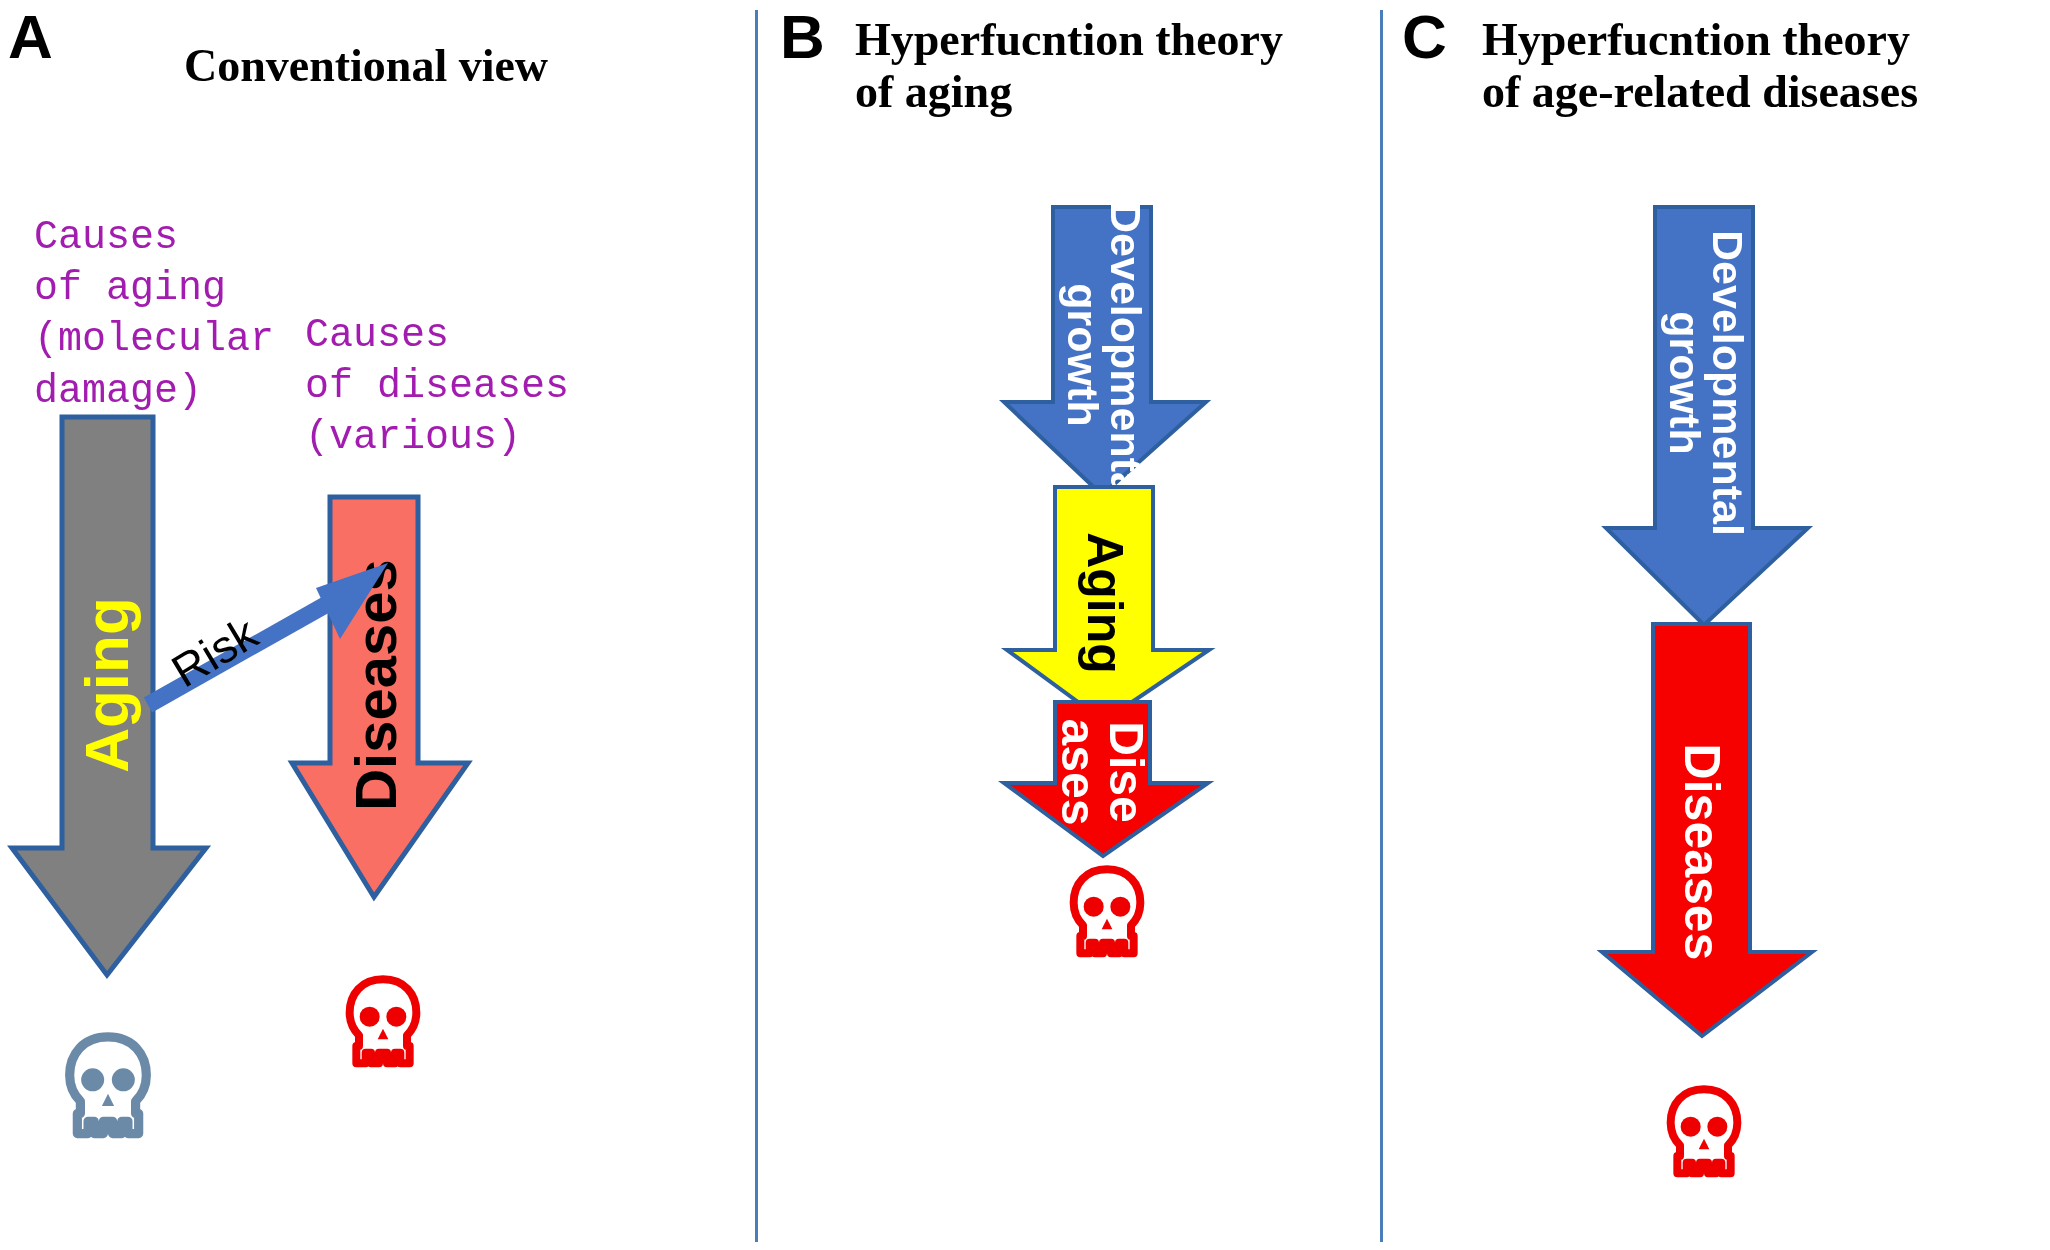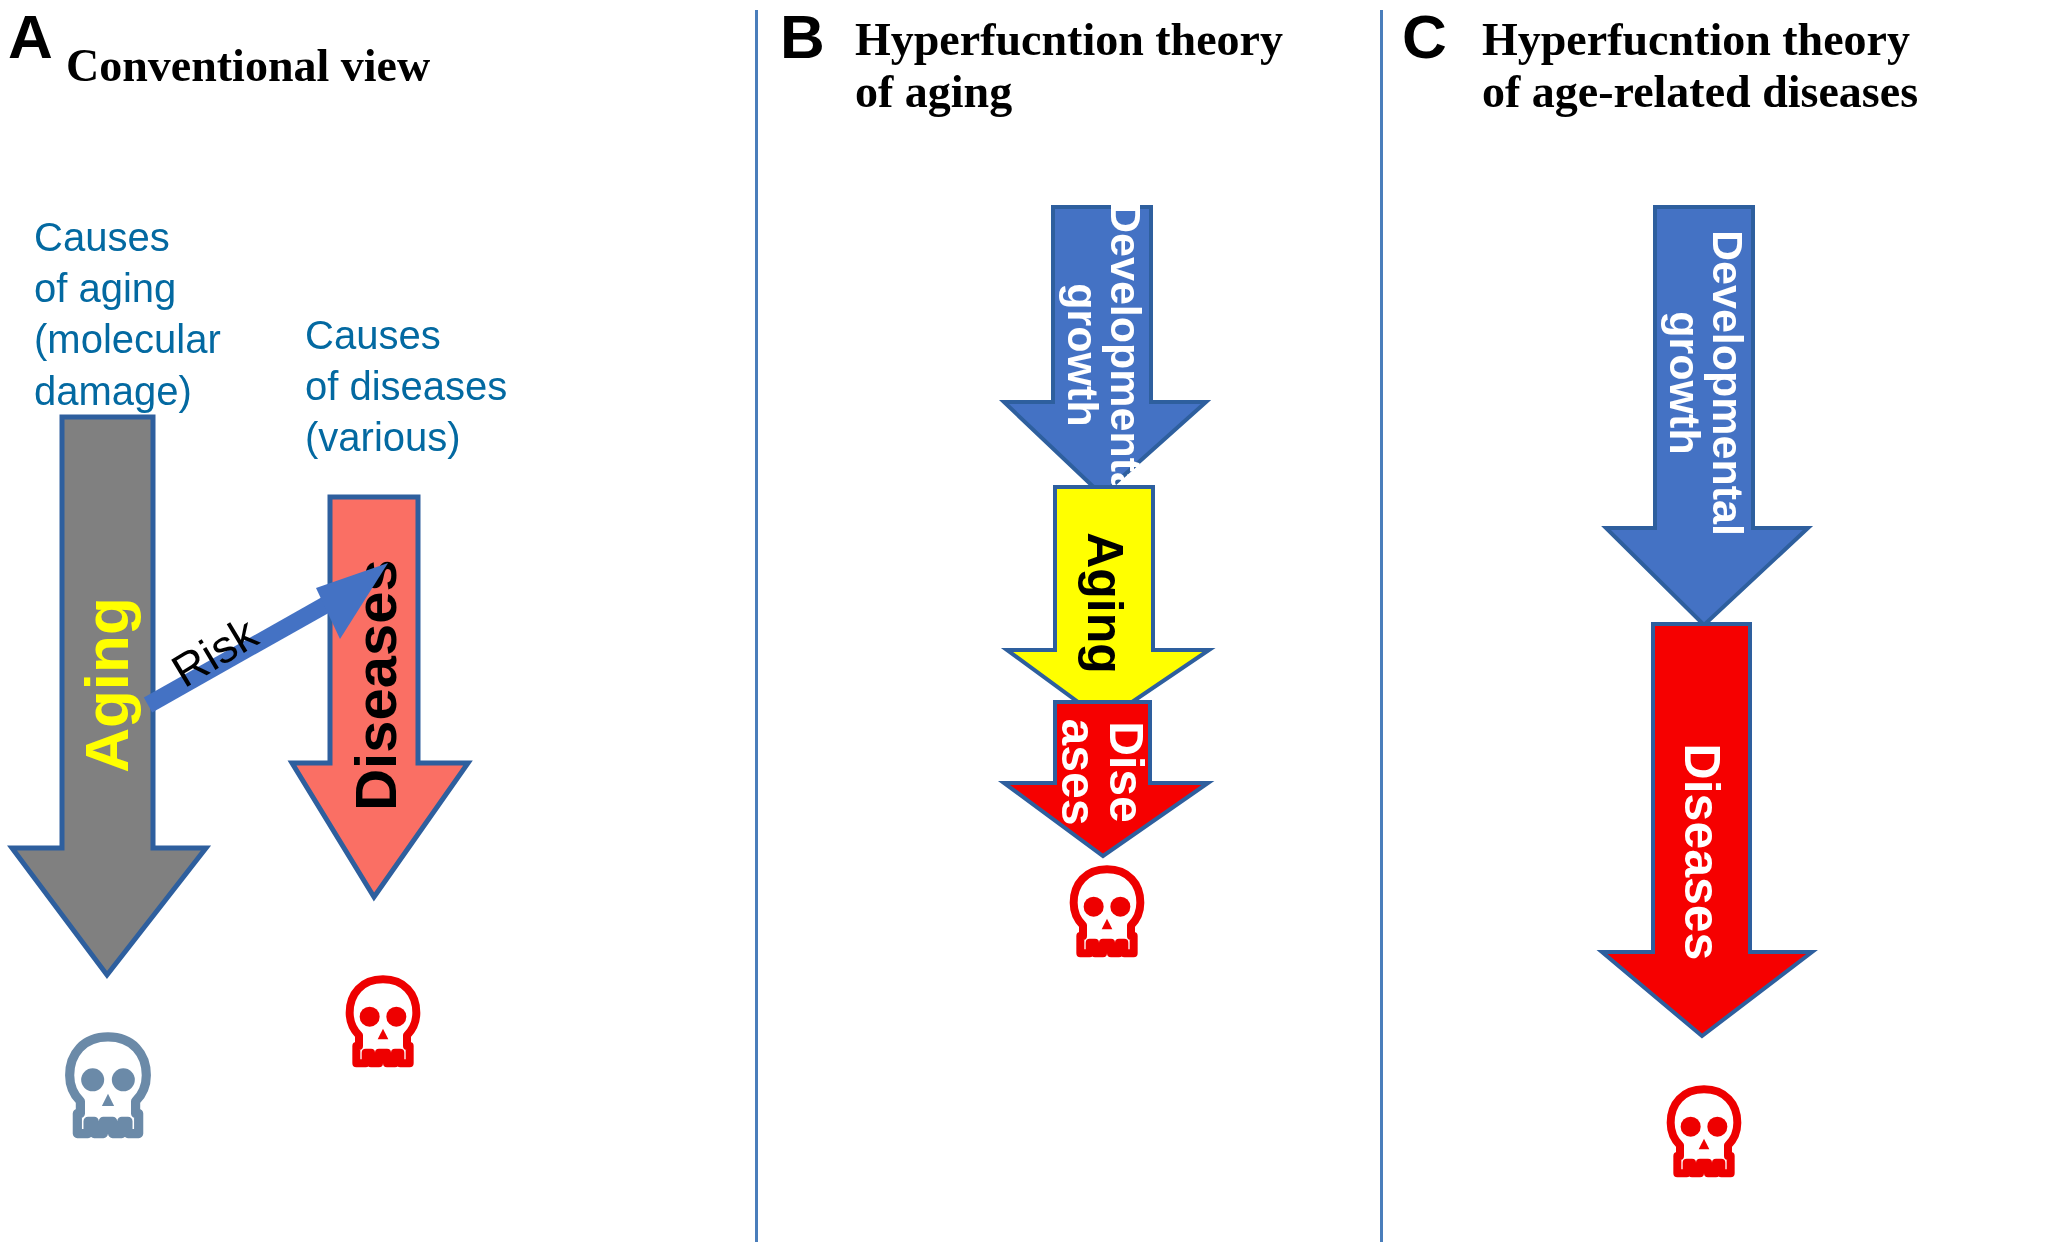--- a/index.html
+++ b/index.html
@@ -13,22 +13,22 @@
 
   .divider{position:absolute;top:10px;width:3px;height:1232px;background:#4a7ebb;}
   #divider-1{left:755px;}
   #divider-2{left:1380px;}
 
   .panel-letter{position:absolute;font-family:"Liberation Sans","DejaVu Sans",sans-serif;
       font-weight:bold;font-size:62px;color:#000;line-height:1;}
   .panel-title{position:absolute;font-family:"Liberation Serif","DejaVu Serif",serif;
       font-weight:bold;font-size:46px;color:#000;line-height:1.12;}
 
-  .note{position:absolute;font-family:Liberation Sans, sans-serif;
-      font-weight:300;font-size:40px;color:#0369a1;line-height:1.28;white-space:pre-line;}
+  .note{position:absolute;font-family:Liberation Mono, monospace;
+      font-weight:300;font-size:40px;color:#a21caf;line-height:1.28;white-space:pre-line;}
 
   
   .arrow-wrap{position:absolute;}
   .arrow-wrap svg{display:block;overflow:visible;}
 
   .vlabel{position:absolute;white-space:nowrap;transform-origin:50% 50%;
       font-family:"Liberation Sans","DejaVu Sans",sans-serif;font-weight:bold;line-height:1.0;}
   .vlabel.cw{  }
   .vlabel.ccw{ }
 
@@ -37,21 +37,21 @@
 
   .skull{position:absolute;}
 </style>
 </head>
 <body>
 
 <div class="panel" id="panel-a">
 
   <div class="panel-letter" style="left:8px;top:6px;">A</div>
 
-  <div class="panel-title" style="left:66px;top:40px;width:600px;">Conventional view</div>
+  <div class="panel-title" style="left:66px;top:40px;width:600px;text-align:center;">Conventional view</div>
 
   <div class="note" style="left:34px;top:212px;">Causes
 of aging
 (molecular
 damage)</div>
 
   <div class="note" style="left:305px;top:310px;">Causes
 of diseases
 (various)</div>
 

